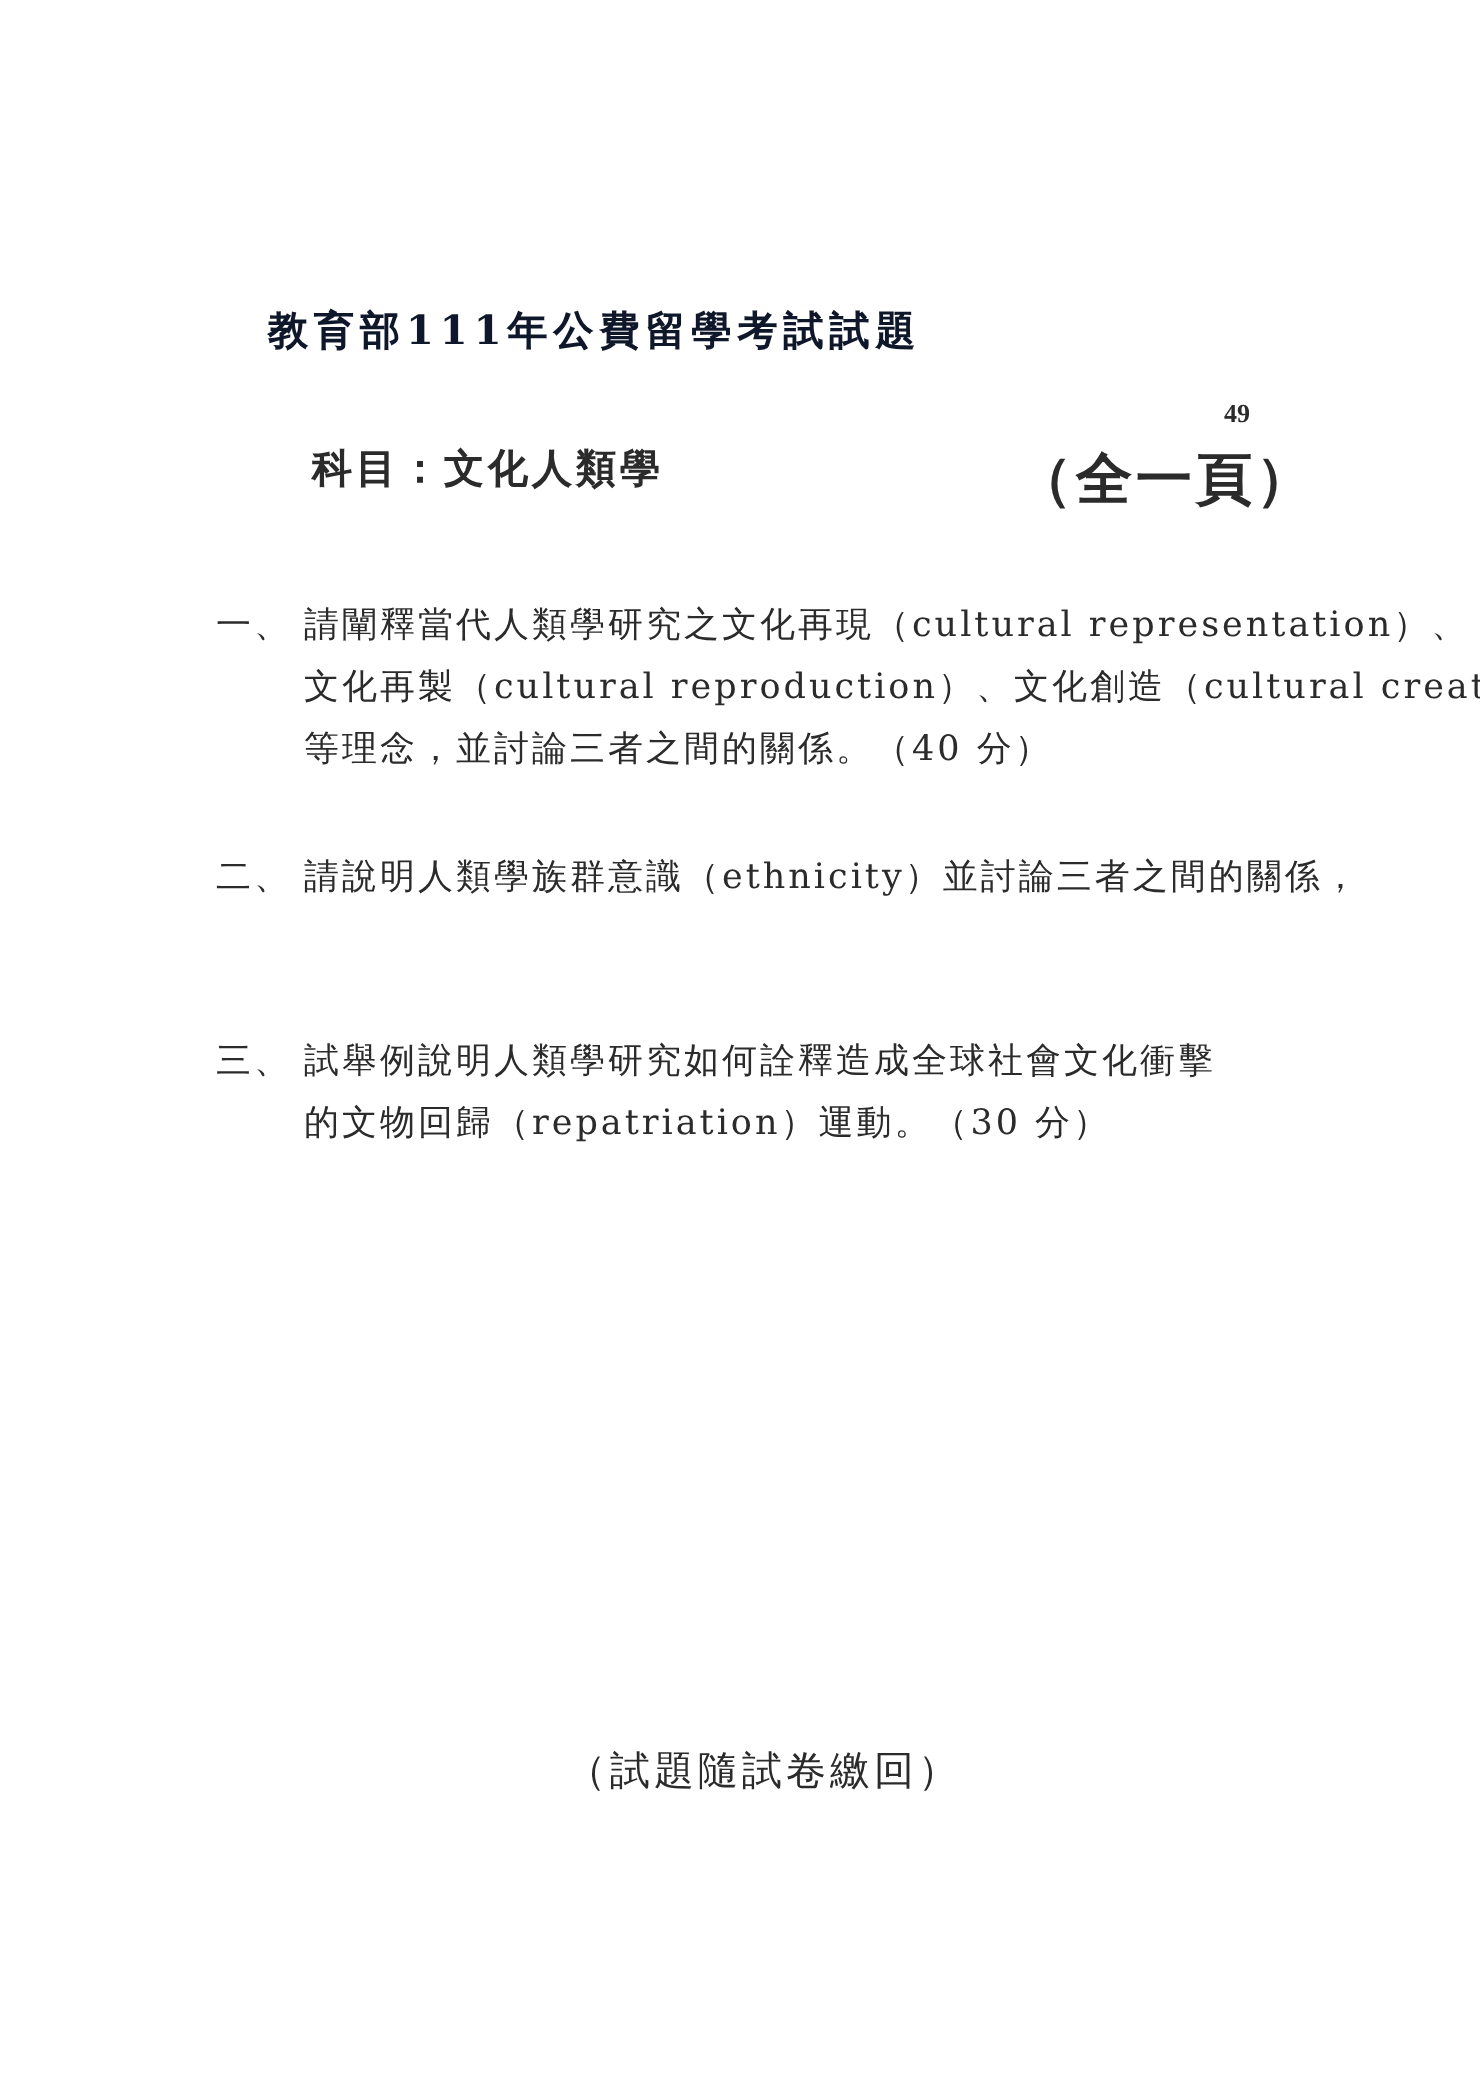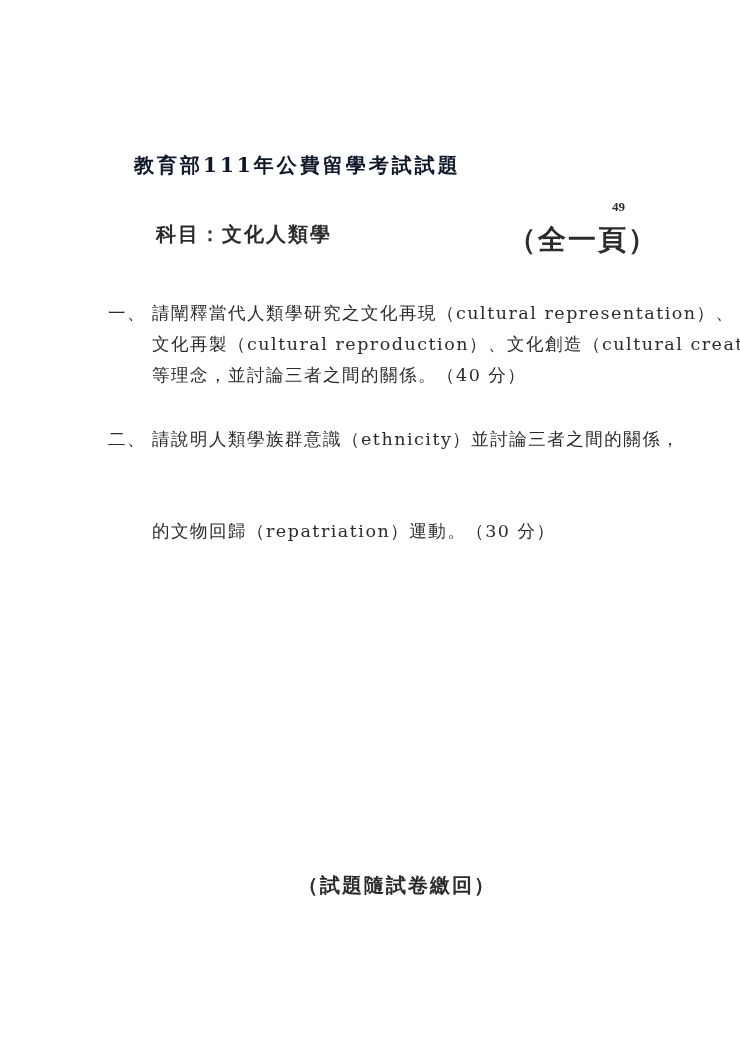--- a/index.html
+++ b/index.html
@@ -6,37 +6,38 @@
   body { width:740px; height:1046px; position:relative; overflow:hidden;
          font-family: "DejaVu Serif", "Liberation Serif", serif; color:#2b2b2b; }
   .title { position:absolute; left:134px; top:152px; font-size:20px; font-weight:bold; letter-spacing:3px; color:#0f172a; white-space:nowrap; }
   .pageno { position:absolute; left:612px; top:158px; font-size:13px; font-weight:bold; font-family:"Liberation Serif", serif;margin-top:41px; }
   .subject { position:absolute; left:108px; top:221px; font-size:20px; font-weight:bold; letter-spacing:2px; white-space:nowrap;margin-left:48px; }
   .pages { position:absolute; left:508px; top:221px; font-size:28px; font-weight:bold; letter-spacing:2px; white-space:nowrap; }
   .q { position:absolute; left:108px; font-size:17.5px; line-height:31px; white-space:nowrap; letter-spacing:1.5px; }
   .q .num { display:inline-block; width:44px; }
   .q .line { display:block; }
   .q .indent { padding-left:44px; }
-  .footer { position:absolute; left:298px; top:872px; font-size:20px; font-weight:bold; letter-spacing:2px; white-space:nowrap; }
+  .footer { position:absolute; left:283px; top:872px; font-size:20px; font-weight:normal; letter-spacing:2px; white-space:nowrap; }
 </style>
 </head>
 <body>
 
 <div class="title">教育部111年公費留學考試試題</div>
 <div class="pageno">49</div>
 <div class="subject">科目：文化人類學</div>
 <div class="pages">（全一頁）</div>
 
 <div class="q" style="top:298px;">
   <span class="line"><span class="num">一、</span><span>請闡釋當代人類學研究之文化再現（cultural representation）、</span></span>
   <span class="line indent">文化再製（cultural reproduction）、文化創造（cultural creation）</span>
   <span class="line indent">等理念，並討論三者之間的關係。（40 分）</span>
 </div>
 
 <div class="q" style="top:424px;">
   <span class="line"><span class="num">二、</span><span>請說明人類學族群意識（ethnicity）並討論三者之間的關係，</span></span>
 </div>
 
 <div class="q" style="top:516px;">
+  <span class="line"><span class="num">三、</span><span>試舉例說明人類學研究如何詮釋造成全球社會文化衝擊</span></span>
   <span class="line indent">的文物回歸（repatriation）運動。（30 分）</span>
 </div>
 
 <div class="footer">（試題隨試卷繳回）</div>
 
 </body></html>

